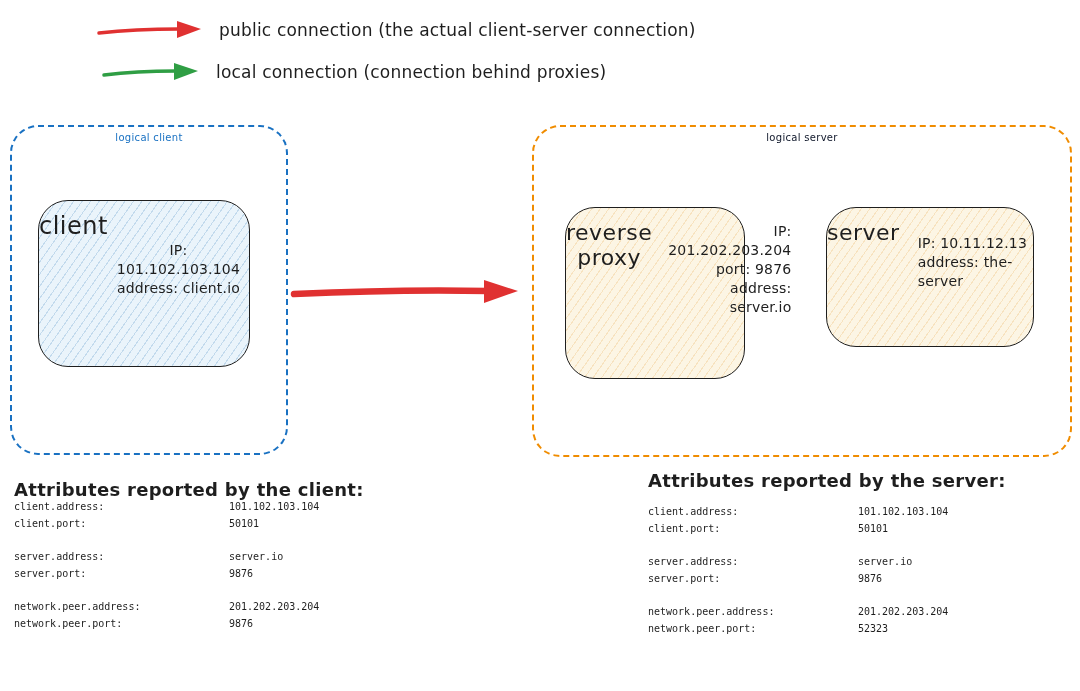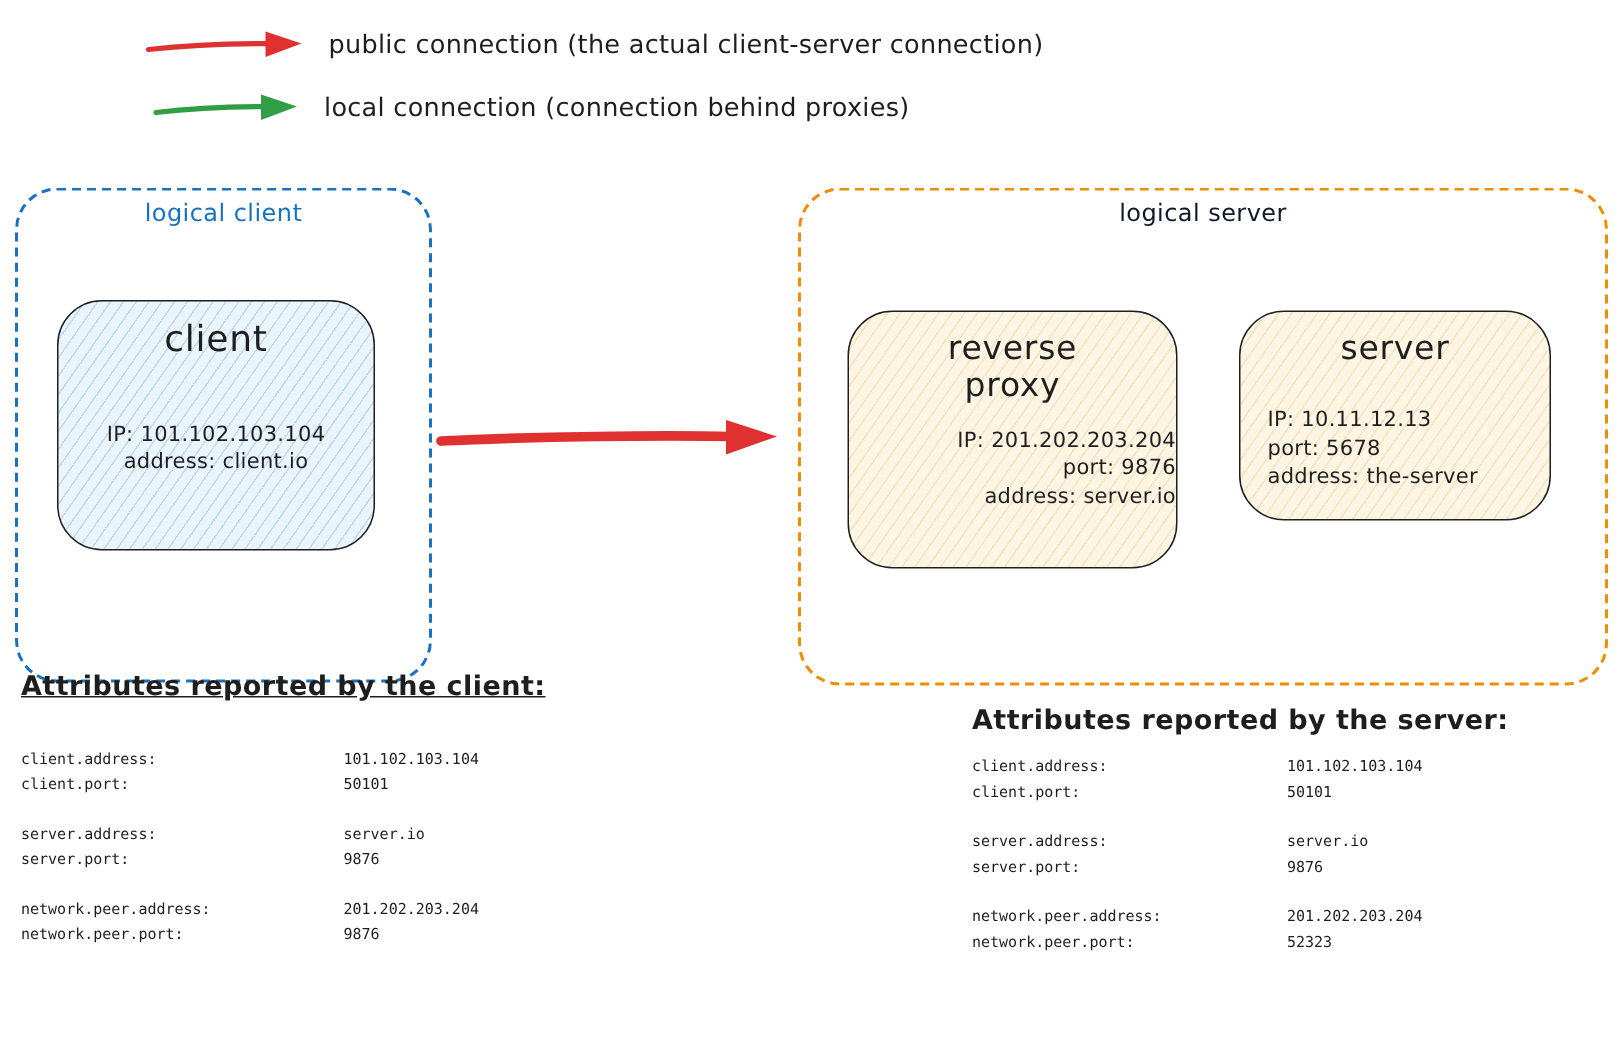--- a/index.html
+++ b/index.html
@@ -40,52 +40,52 @@
   }
   .logical-server-box {
     left:532px; top:125px; width:540px; height:332px;
     border:2.5px dashed #f08c00;
   }
   .logical-label {
     position:absolute;
     top:5px;
     left:50%;
     transform:translateX(-50%);
-    font-size:16px;
+    font-size:10px;
     letter-spacing:0.3px;
     white-space:nowrap;
     background:#ffffff;
     padding:0 8px;
   }
   .logical-client-box .logical-label { color:#1971c2; }
   .logical-server-box .logical-label { color:#0f172a; }
 
   
   .node {
     position:absolute;
     border:1.6px solid #1e1e1e;
     border-radius:30px;
     display:flex;
-    flex-direction:column;
+    flex-direction:row;
   }
   .node-client {
     left:38px; top:200px; width:212px; height:167px;
     background-color:#eaf4fb;
     background-image:repeating-linear-gradient(125deg,
       rgba(90,150,200,0.28) 0px, rgba(90,150,200,0.28) 1px,
       transparent 1px, transparent 7px);
   }
   .node-warm {
     background-color:#fcf5e4;
     background-image:repeating-linear-gradient(125deg,
       rgba(230,160,60,0.22) 0px, rgba(230,160,60,0.22) 1px,
       transparent 1px, transparent 7px);
   }
   .node-proxy {
-    left:565px; top:207px; width:220px; height:172px;
+    left:565px; top:207px; width:180px; height:172px;
   }
   .node-server {
     left:826px; top:207px; width:208px; height:140px;
   }
   .node-title {
     font-size:24px;
     letter-spacing:0.5px;
     text-align:center;
     margin-top:12px;
     line-height:1.15;
@@ -172,26 +172,25 @@
       <div>IP: 201.202.203.204</div>
       <div>port: 9876</div>
       <div>address: server.io</div>
     </div>
   </div>
 
   <div class="node node-warm node-server">
     <div class="node-title">server</div>
     <div class="node-lines">
       <div>IP: 10.11.12.13</div>
-      <div>port: 5678</div>
       <div>address: the-server</div>
     </div>
   </div>
 
-  <div class="attr-heading" style="left:14px; top:447px;text-decoration:underline;">Attributes reported by the client:</div>
+  <div class="attr-heading" style="left:14px; top:479px;">Attributes reported by the client:</div>
   <div class="attr-table" style="left:14px; top:498px;">
     <div class="attr-group">
       <div class="attr-row">
         <span>client.address:</span>
         <span>101.102.103.104</span>
       </div>
       <div class="attr-row">
         <span>client.port:</span>
         <span>50101</span>
       </div>

